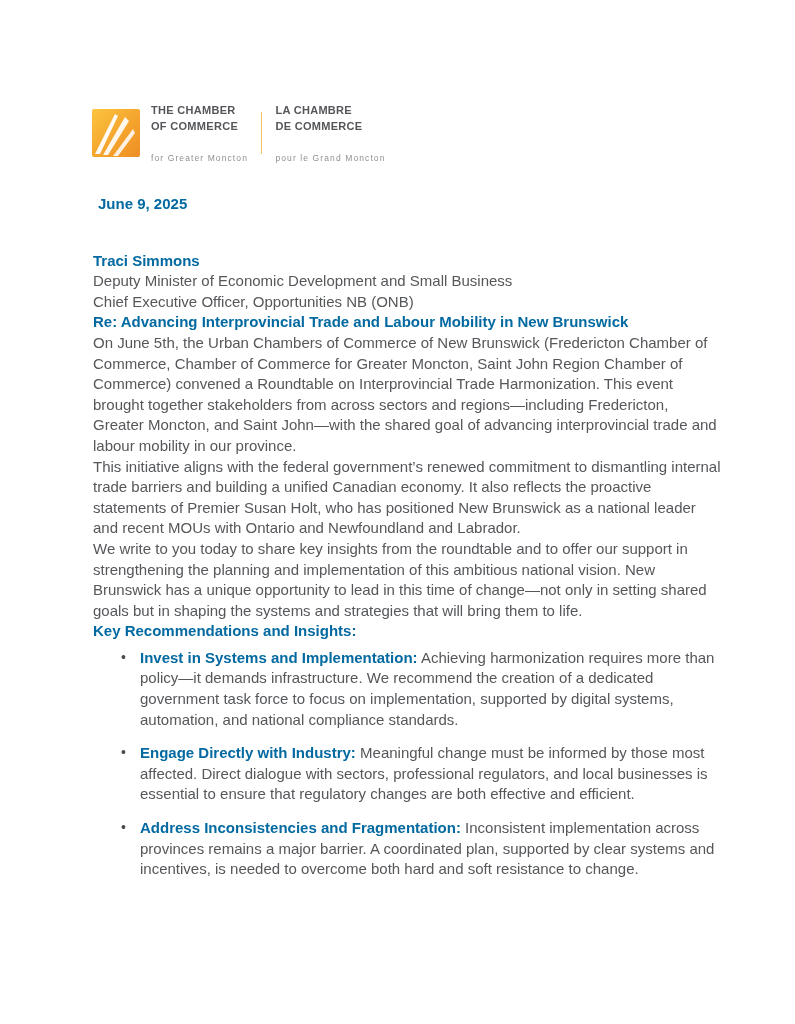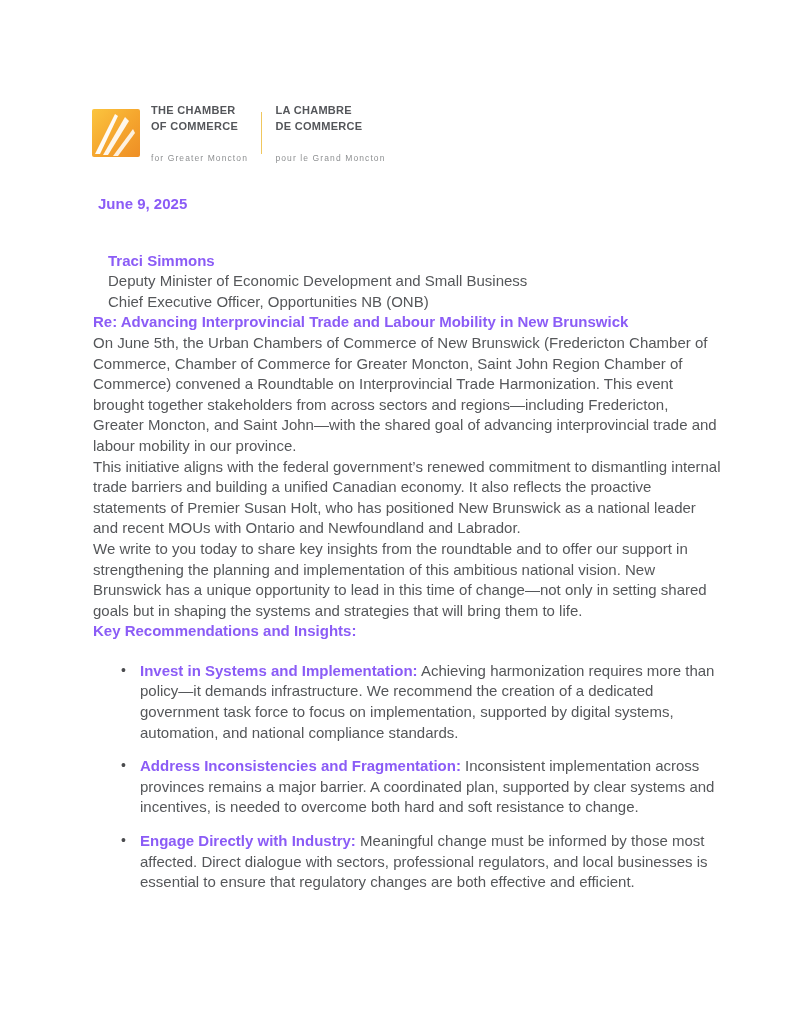--- a/index.html
+++ b/index.html
@@ -18,28 +18,28 @@
     overflow:hidden;margin-right:11px;}
   .logo-mark svg{display:block;width:100%;height:100%;}
   .logo-block{display:flex;flex-direction:column;align-items:flex-start;}
   .logo-line{font-size:11px;font-weight:700;line-height:15.5px;color:#54565A;letter-spacing:0.3px;white-space:nowrap;}
   .logo-tagline{font-size:8.5px;letter-spacing:1.1px;color:#8E9092;margin-top:19px;white-space:nowrap;align-self:center;}
   .logo-divider{width:1.5px;height:42px;background:#F0C75E;margin:0 13px;flex:0 0 auto;}
 
   
   .letter{margin:31px 0 0 93px;width:628px;font-size:15px;line-height:20.6px;}
   .letter p{margin:0;}
-  .bold{font-weight:700;color:#8b5cf6;}
+  .bold{font-weight:700;color:#0369a1;}
   .date{padding-left:5px;}
-  .recipient{margin-top:36px;margin-left:15px;}
+  .recipient{margin-top:36px;}
   .salutation{margin-top:23px;}
   .subject{margin-top:7px;}
   .para{margin-top:7px;}
   .section-heading{margin-top:7px;}
-  ul.recs{list-style:none;margin:19px 0 0 27px;padding:0;}
+  ul.recs{list-style:none;margin:6px 0 0 27px;padding:0;}
   ul.recs li{position:relative;padding-left:20px;margin-bottom:13px;width:578px;}
   ul.recs li::before{content:"\2022";position:absolute;left:1px;top:-1px;color:#4a4b4e;font-size:14px;}
 </style>
 </head>
 <body>
 
 <div class="page">
 
   <header class="logo">
     <div class="logo-mark">
@@ -80,23 +80,23 @@
     <p class="para">We write to you today to share key insights from the roundtable and to offer our support in strengthening the planning and implementation of this ambitious national vision. New Brunswick has a unique opportunity to lead in this time of change—not only in setting shared goals but in shaping the systems and strategies that will bring them to life.</p>
 
     <p class="section-heading bold">Key Recommendations and Insights:</p>
 
     <ul class="recs">
       <li>
         <span class="bold">Invest in Systems and Implementation:</span>
         <span>Achieving harmonization requires more than policy—it demands infrastructure. We recommend the creation of a dedicated government task force to focus on implementation, supported by digital systems, automation, and national compliance standards.</span>
       </li>
       <li>
+        <span class="bold">Engage Directly with Industry:</span>
+        <span>Meaningful change must be informed by those most affected. Direct dialogue with sectors, professional regulators, and local businesses is essential to ensure that regulatory changes are both effective and efficient.</span>
+      </li>
+      <li>
         <span class="bold">Address Inconsistencies and Fragmentation:</span>
         <span>Inconsistent implementation across provinces remains a major barrier. A coordinated plan, supported by clear systems and incentives, is needed to overcome both hard and soft resistance to change.</span>
-      </li>
-      <li>
-        <span class="bold">Engage Directly with Industry:</span>
-        <span>Meaningful change must be informed by those most affected. Direct dialogue with sectors, professional regulators, and local businesses is essential to ensure that regulatory changes are both effective and efficient.</span>
       </li>
     </ul>
 
   </main>
 </div>
 
 </body></html>

